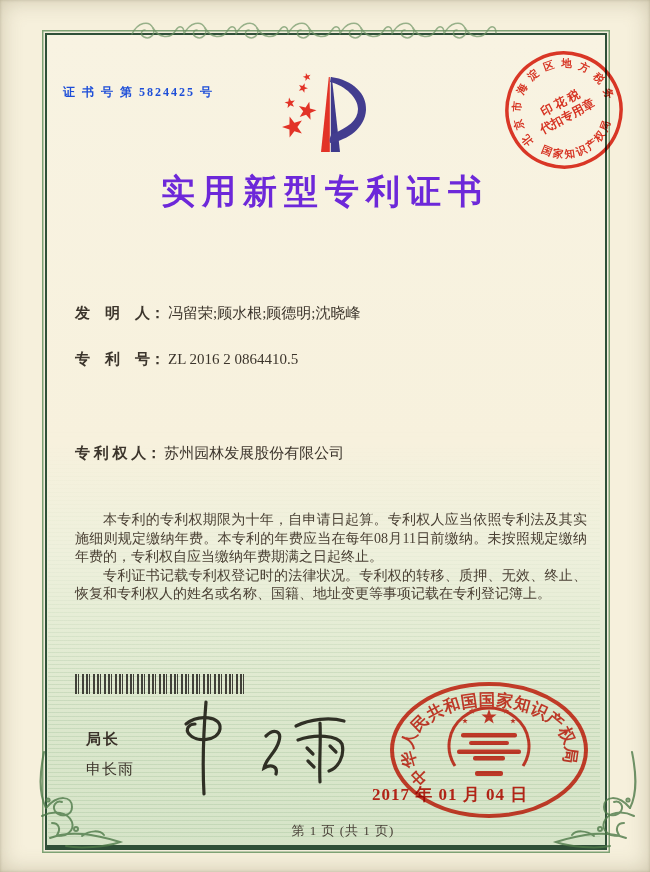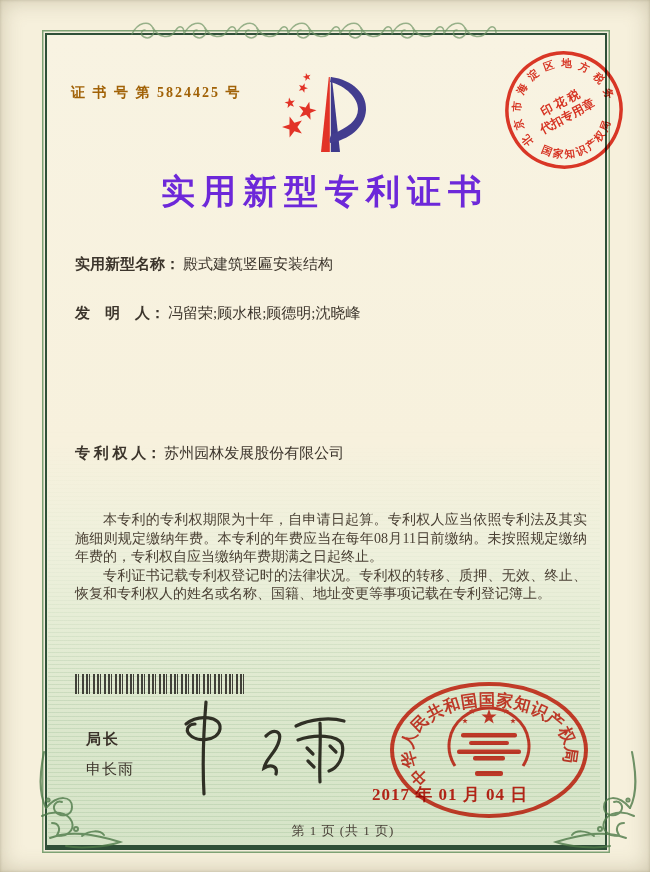--- a/index.html
+++ b/index.html
@@ -27,22 +27,22 @@
   
   .guilloche{
     position:absolute;left:48px;top:420px;width:552px;height:420px;
     background:repeating-linear-gradient(180deg,rgba(100,150,100,.16) 0 1px,rgba(255,255,255,0) 1px 4px);
     -webkit-mask-image:linear-gradient(180deg,transparent 0%,rgba(0,0,0,.25) 40%,#000 62%);
     mask-image:linear-gradient(180deg,transparent 0%,rgba(0,0,0,.25) 40%,#000 62%);
     pointer-events:none;
   }
   .top-frieze{position:absolute;left:132px;top:18px;}
   .cert-no{
-    position:absolute;left:71px;top:84px;
-    font-size:14px;letter-spacing:2px;color:#a16207;font-weight:600;
+    position:absolute;left:63px;top:84px;
+    font-size:12px;letter-spacing:2px;color:#1d4ed8;font-weight:600;
   }
   .logo{position:absolute;left:270px;top:70px;}
   .title{
     position:absolute;left:0;right:0;top:169px;margin:0;
     text-align:center;font-size:34px;font-weight:700;
     letter-spacing:7px;color:#6d28d9;
   }
   .field-row{position:absolute;left:75px;font-size:15px;color:#3c352c;white-space:nowrap;}
   .field-label{font-weight:600;}
   .field-value{font-weight:500;margin-left:3px;}
@@ -134,25 +134,25 @@
         <text class="stamp-text" font-size="12" x="66" y="81" text-anchor="middle">代扣专用章</text>
         <text class="stamp-text" font-size="10.5">
           <textPath href="#tax-bot-arc" textLength="86">国家知识产权局</textPath>
         </text>
       </g>
     </svg>
   </div>
 
   <h1 class="title">实用新型专利证书</h1>
 
-  <div class="field-row fr1">
-    <span class="field-label">实用新型名称：</span><span class="field-value">殿式建筑竖匾安装结构</span>
-  </div>
   <div class="field-row fr2">
     <span class="field-label">发　明　人：</span><span class="field-value">冯留荣;顾水根;顾德明;沈晓峰</span>
+  </div>
+  <div class="field-row fr3">
+    <span class="field-label">专　利　号：</span><span class="field-value">ZL 2016 2 0864410.5</span>
   </div>
   <div class="field-row fr5">
     <span class="field-label">专 利 权 人：</span><span class="field-value">苏州园林发展股份有限公司</span>
   </div>
 
   <div class="body-text">
     <p>本专利的专利权期限为十年，自申请日起算。专利权人应当依照专利法及其实施细则规定缴纳年费。本专利的年费应当在每年08月11日前缴纳。未按照规定缴纳年费的，专利权自应当缴纳年费期满之日起终止。</p>
     <p>专利证书记载专利权登记时的法律状况。专利权的转移、质押、无效、终止、恢复和专利权人的姓名或名称、国籍、地址变更等事项记载在专利登记簿上。</p>
   </div>
 

